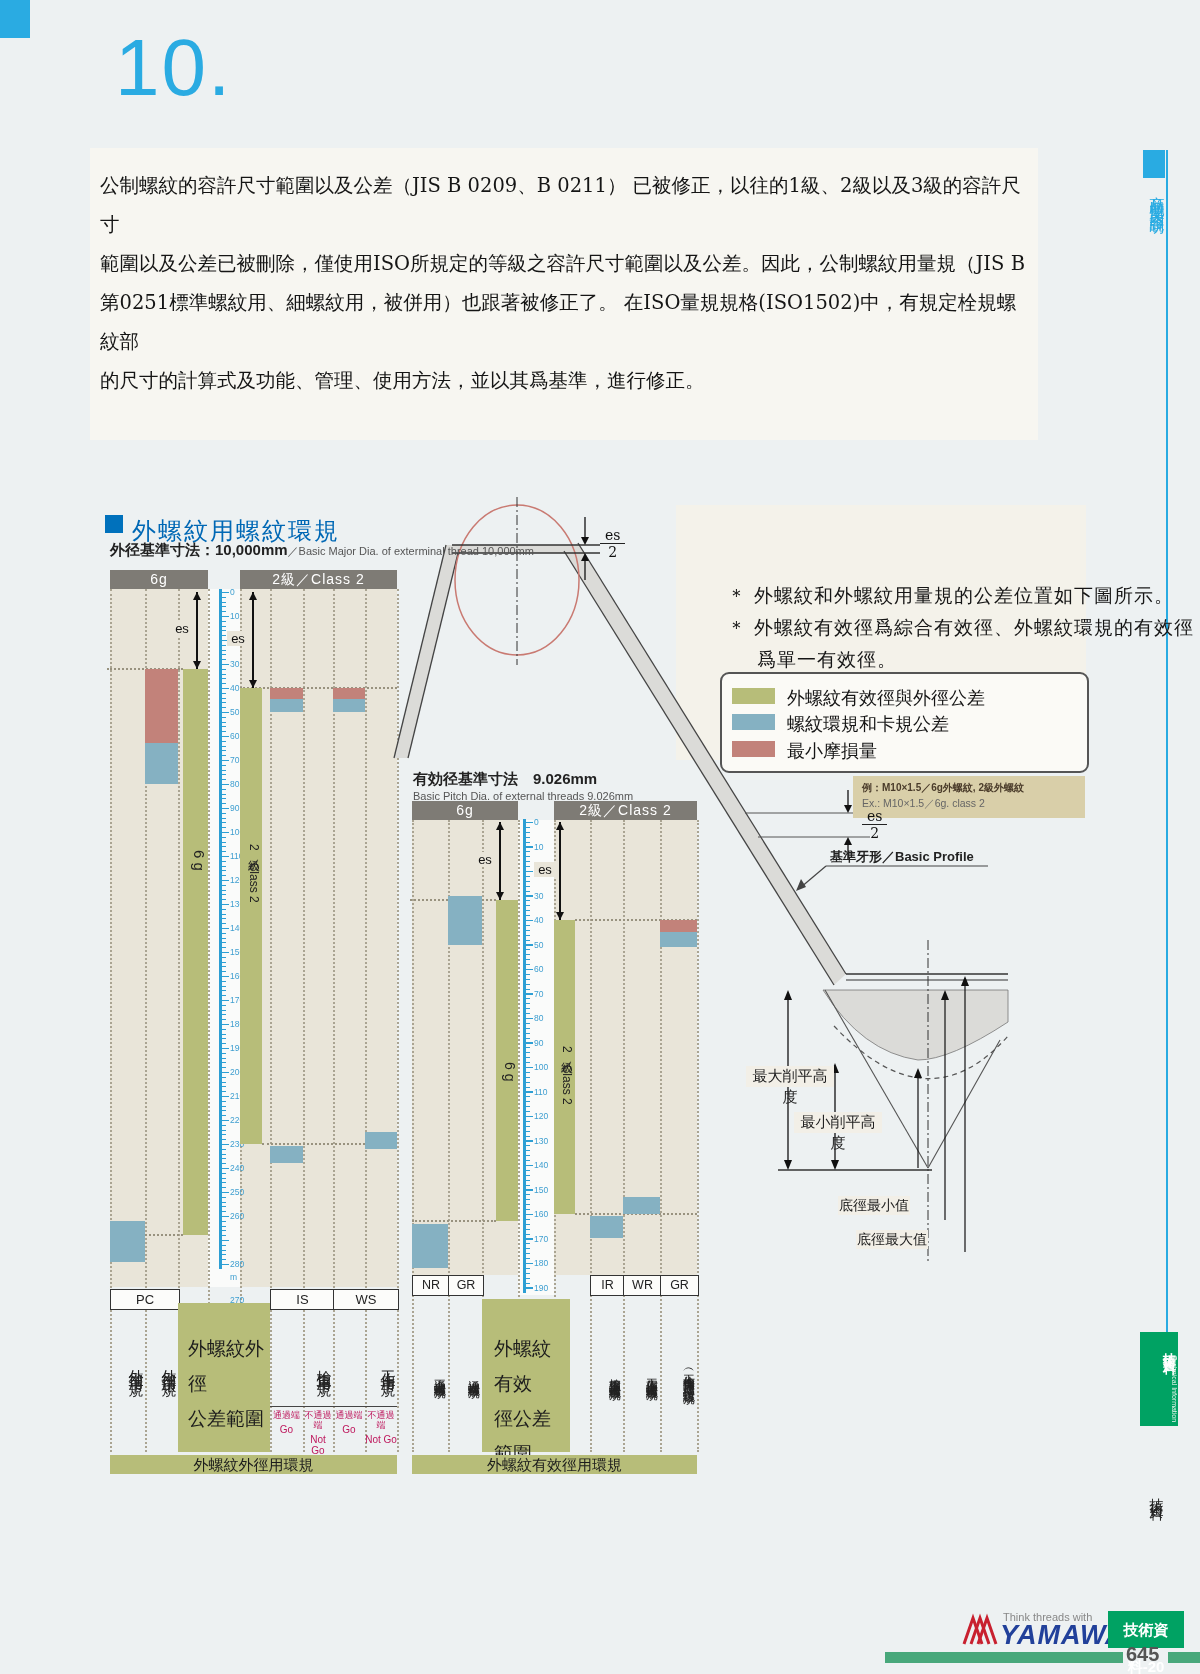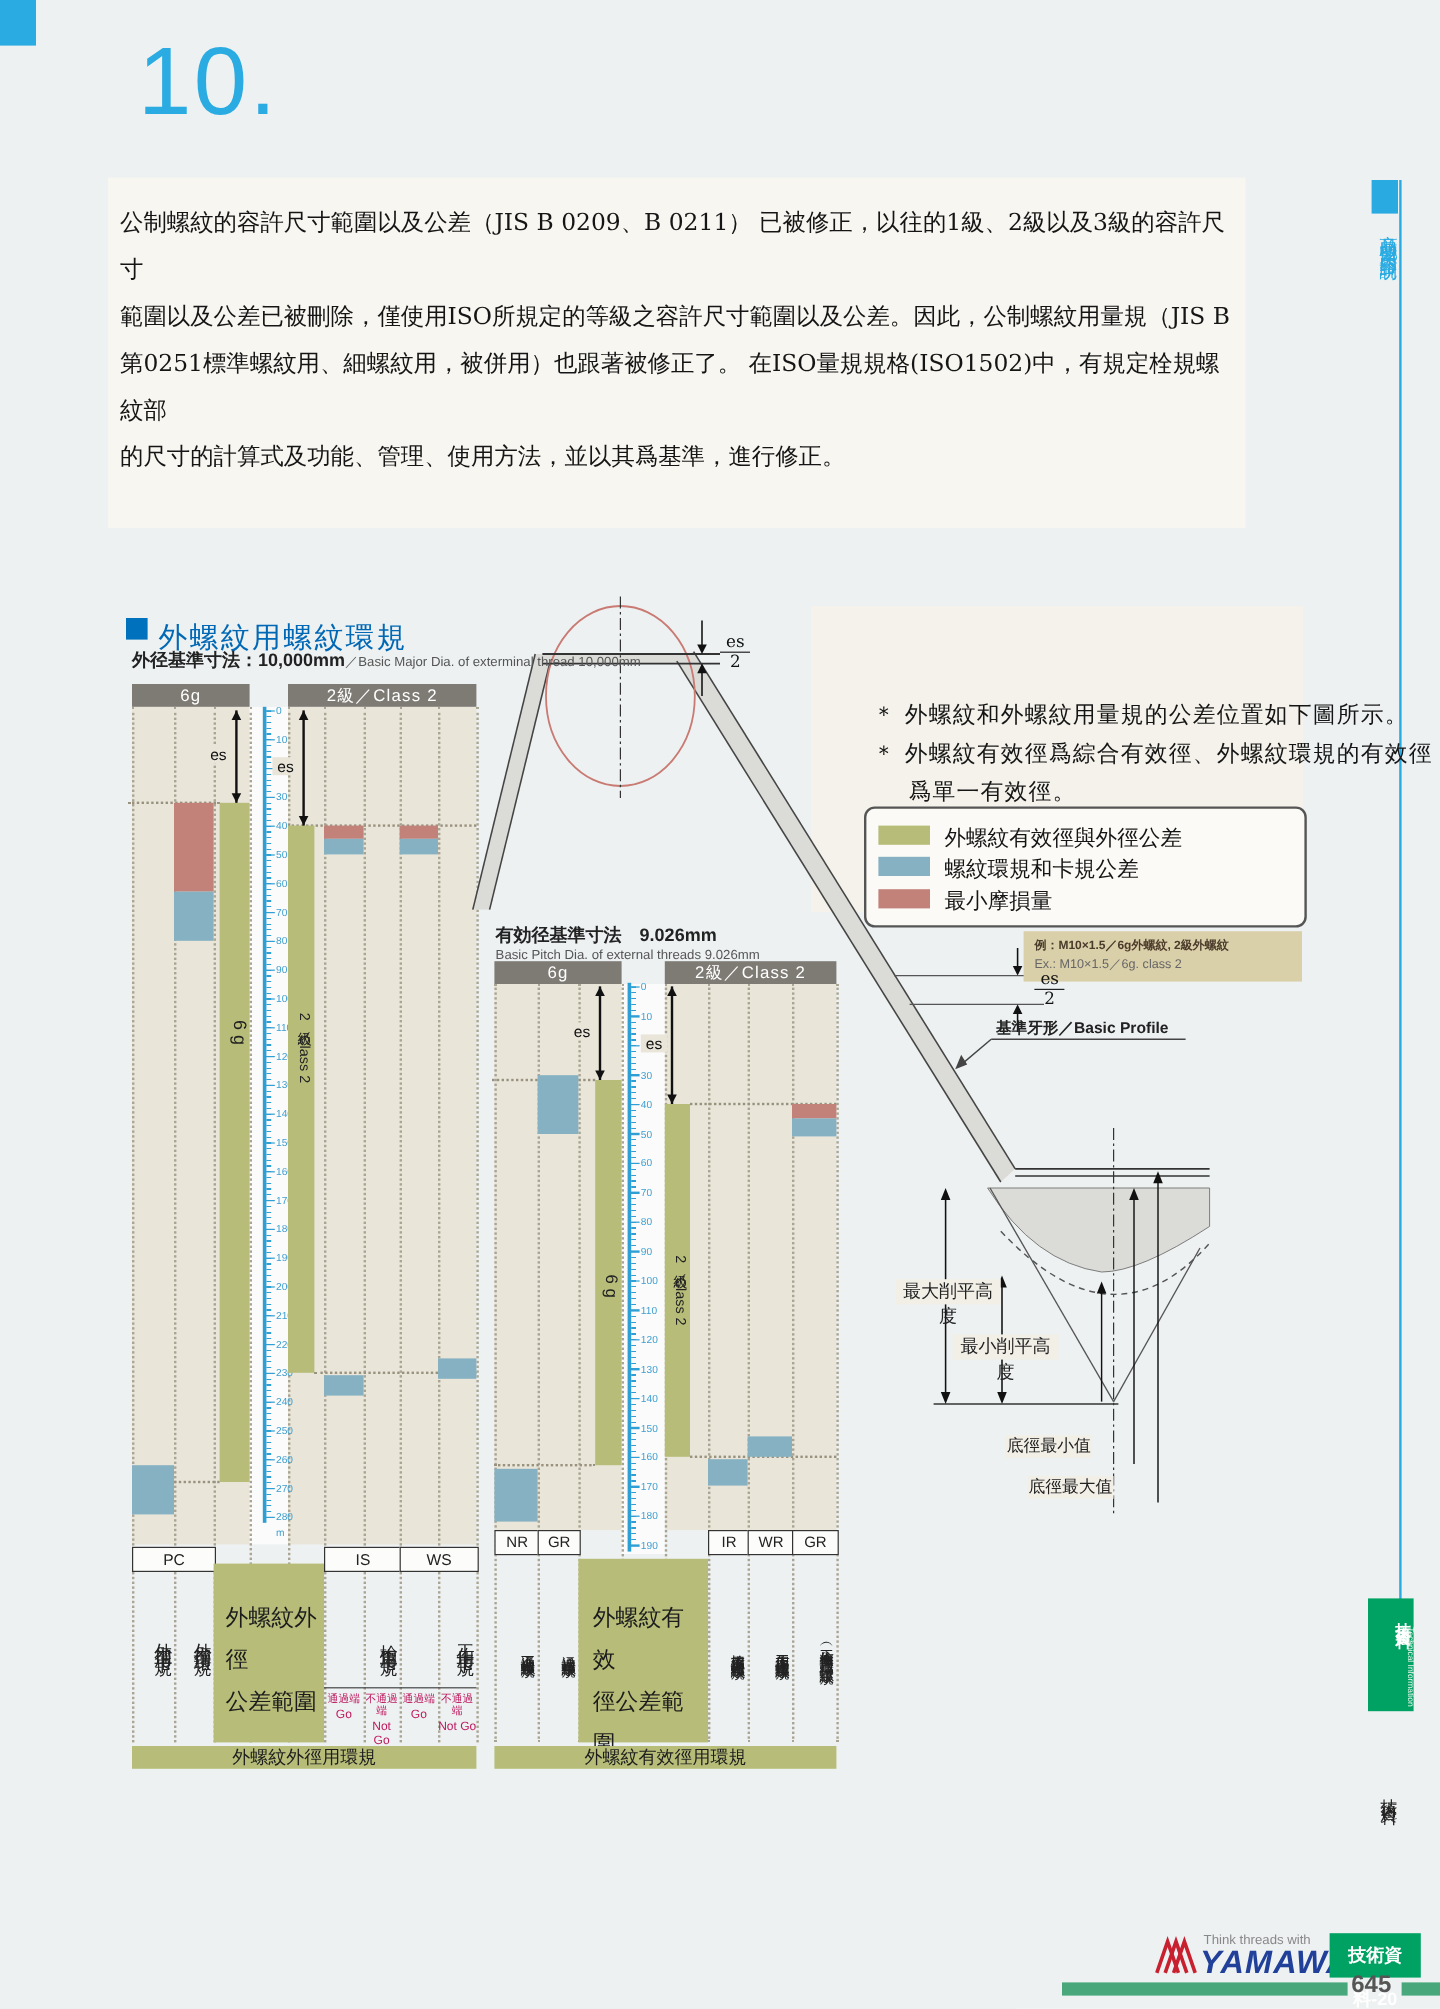--- a/index.html
+++ b/index.html
@@ -255,21 +255,21 @@
   <div class="abs tbox" style="left:412px;top:1275px;width:36px;height:19px;line-height:19px;font-size:12.5px">NR</div>
   <div class="abs tbox" style="left:448px;top:1275px;width:34px;height:19px;line-height:19px;font-size:12.5px">GR</div>
   <div class="abs tbox" style="left:590px;top:1275px;width:33px;height:19px;line-height:19px;font-size:12.5px">IR</div>
   <div class="abs tbox" style="left:623px;top:1275px;width:37px;height:19px;line-height:19px;font-size:12.5px">WR</div>
   <div class="abs tbox" style="left:660px;top:1275px;width:37px;height:19px;line-height:19px;font-size:12.5px">GR</div>
   <div class="abs vlab small" style="left:412px;top:1299px;width:36px;height:150px">不通過端螺紋環規</div>
   <div class="abs vlab small" style="left:448px;top:1299px;width:34px;height:150px">通過端螺紋環規</div>
   <div class="abs vlab small" style="left:590px;top:1299px;width:33px;height:150px">檢查用不通過端螺紋環規</div>
   <div class="abs vlab small" style="left:623px;top:1299px;width:37px;height:150px">工作用不通過端螺紋環規</div>
   <div class="abs vlab small" style="left:660px;top:1299px;width:37px;height:150px">（工作檢查共用）通過端 螺紋環規</div>
-  <div class="abs range" style="left:482px;top:1299px;width:108px;height:153px;padding:32px 14px 0 12px">
+  <div class="abs range" style="left:482px;top:1299px;width:88px;height:153px;padding:32px 14px 0 12px">
     <div>外螺紋有效</div>
     <div>徑公差範圍</div>
   </div>
   <div class="abs cfooter" style="left:412px;top:1455px;width:285px;height:19px;line-height:19px">外螺紋有效徑用環規</div>
 
   <svg class="abs" style="left:962px;top:1612px;z-index:5" width="36" height="34" viewBox="0 0 36 34">
     <path d="M2,32 L11,6 L20,32" fill="none" stroke="#c8202f" stroke-width="3"></path>
     <path d="M9,32 L18,6 L27,32" fill="none" stroke="#c8202f" stroke-width="3"></path>
     <path d="M16,32 L25,6 L34,32" fill="none" stroke="#c8202f" stroke-width="3"></path>
   </svg>
@@ -340,21 +340,21 @@
     <div class="abs ticklab" style="left: 230px; top: 1116px;">220</div>
     <div class="abs tick" style="left: 221px; top: 1143.5px; width: 8px;"></div>
     <div class="abs ticklab" style="left: 230px; top: 1140px;">230</div>
     <div class="abs tick" style="left: 221px; top: 1167.5px; width: 8px;"></div>
     <div class="abs ticklab" style="left: 230px; top: 1164px;">240</div>
     <div class="abs tick" style="left: 221px; top: 1191.5px; width: 8px;"></div>
     <div class="abs ticklab" style="left: 230px; top: 1188px;">250</div>
     <div class="abs tick" style="left: 221px; top: 1215.5px; width: 8px;"></div>
     <div class="abs ticklab" style="left: 230px; top: 1212px;">260</div>
     <div class="abs tick" style="left: 221px; top: 1239.5px; width: 8px;"></div>
-    <div class="abs ticklab" style="left: 230px; top: 1236px;">270</div>
+    <div class="abs ticklab" style="left: 230px; top: 1296px;">270</div>
     <div class="abs tick" style="left: 221px; top: 1263.5px; width: 8px;"></div>
     <div class="abs ticklab" style="left: 230px; top: 1260px;">280</div>
     <div class="abs ticklab" style="left: 230px; top: 1273px;">m</div>
     <div class="abs hdot" style="left: 107px; top: 667.8px; width: 76px;"></div>
     <div class="abs hdot" style="left: 240px; top: 687px; width: 157px;"></div>
     <div class="abs hdot" style="left: 262px; top: 1143px; width: 135px;"></div>
     <div class="abs hdot" style="left: 110px; top: 1234.2px; width: 73px;"></div>
     <div class="abs band" style="left: 145px; width: 33px; top: 668.8px; height: 74.4px; background: rgb(194, 130, 122);"></div>
     <div class="abs band" style="left: 145px; width: 33px; top: 743.2px; height: 40.8px; background: rgb(133, 177, 194);"></div>
     <div class="abs band" style="left: 110px; width: 35px; top: 1220.8px; height: 40.8px; background: rgb(133, 177, 194);"></div>

